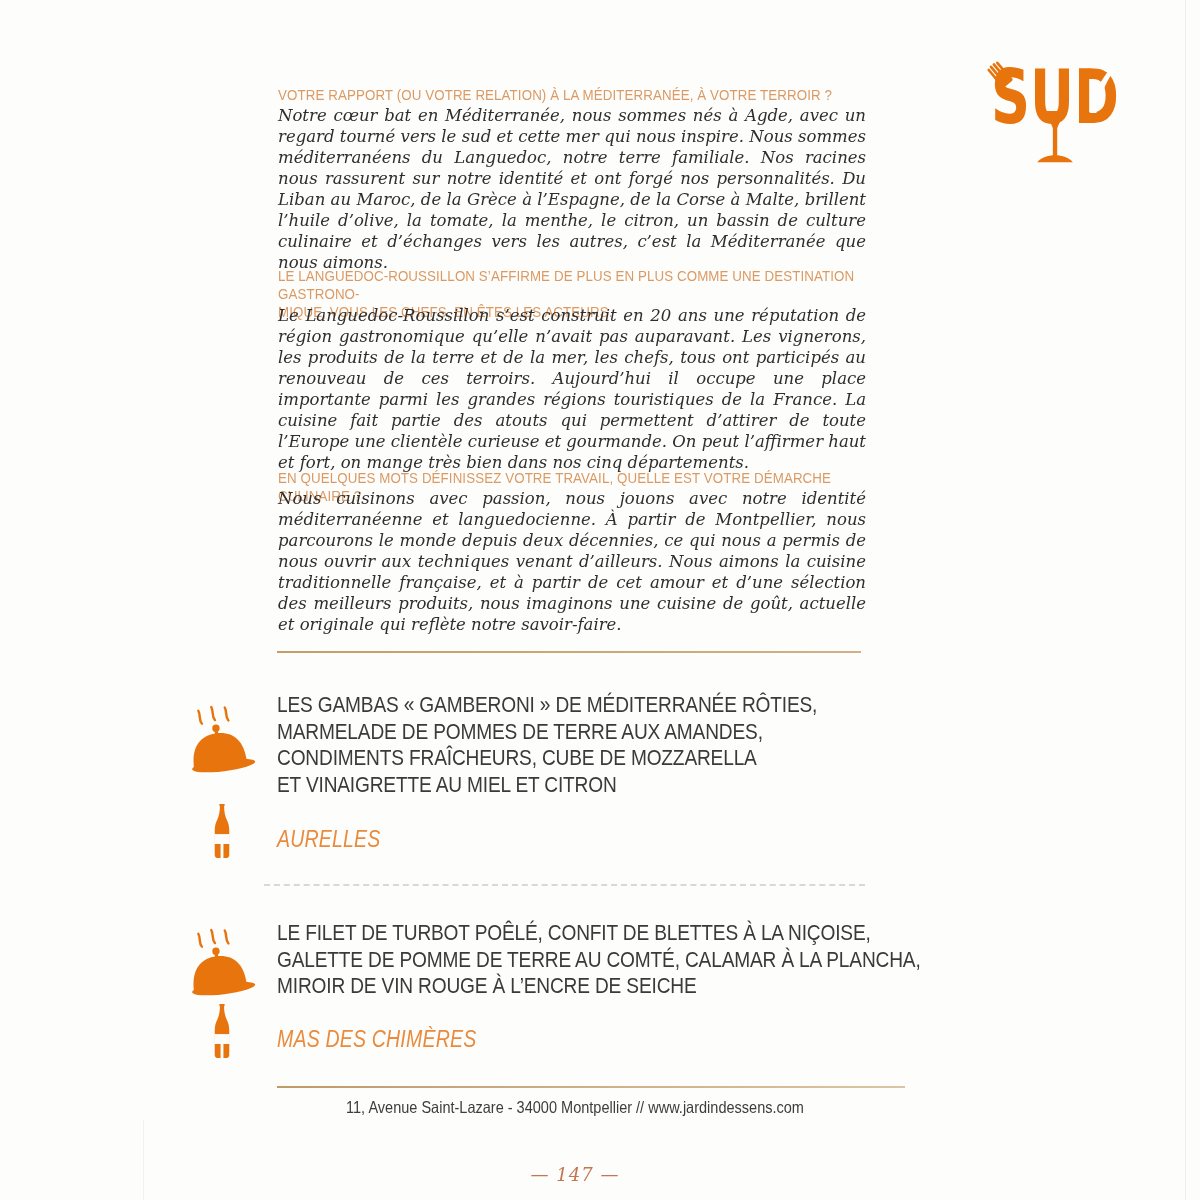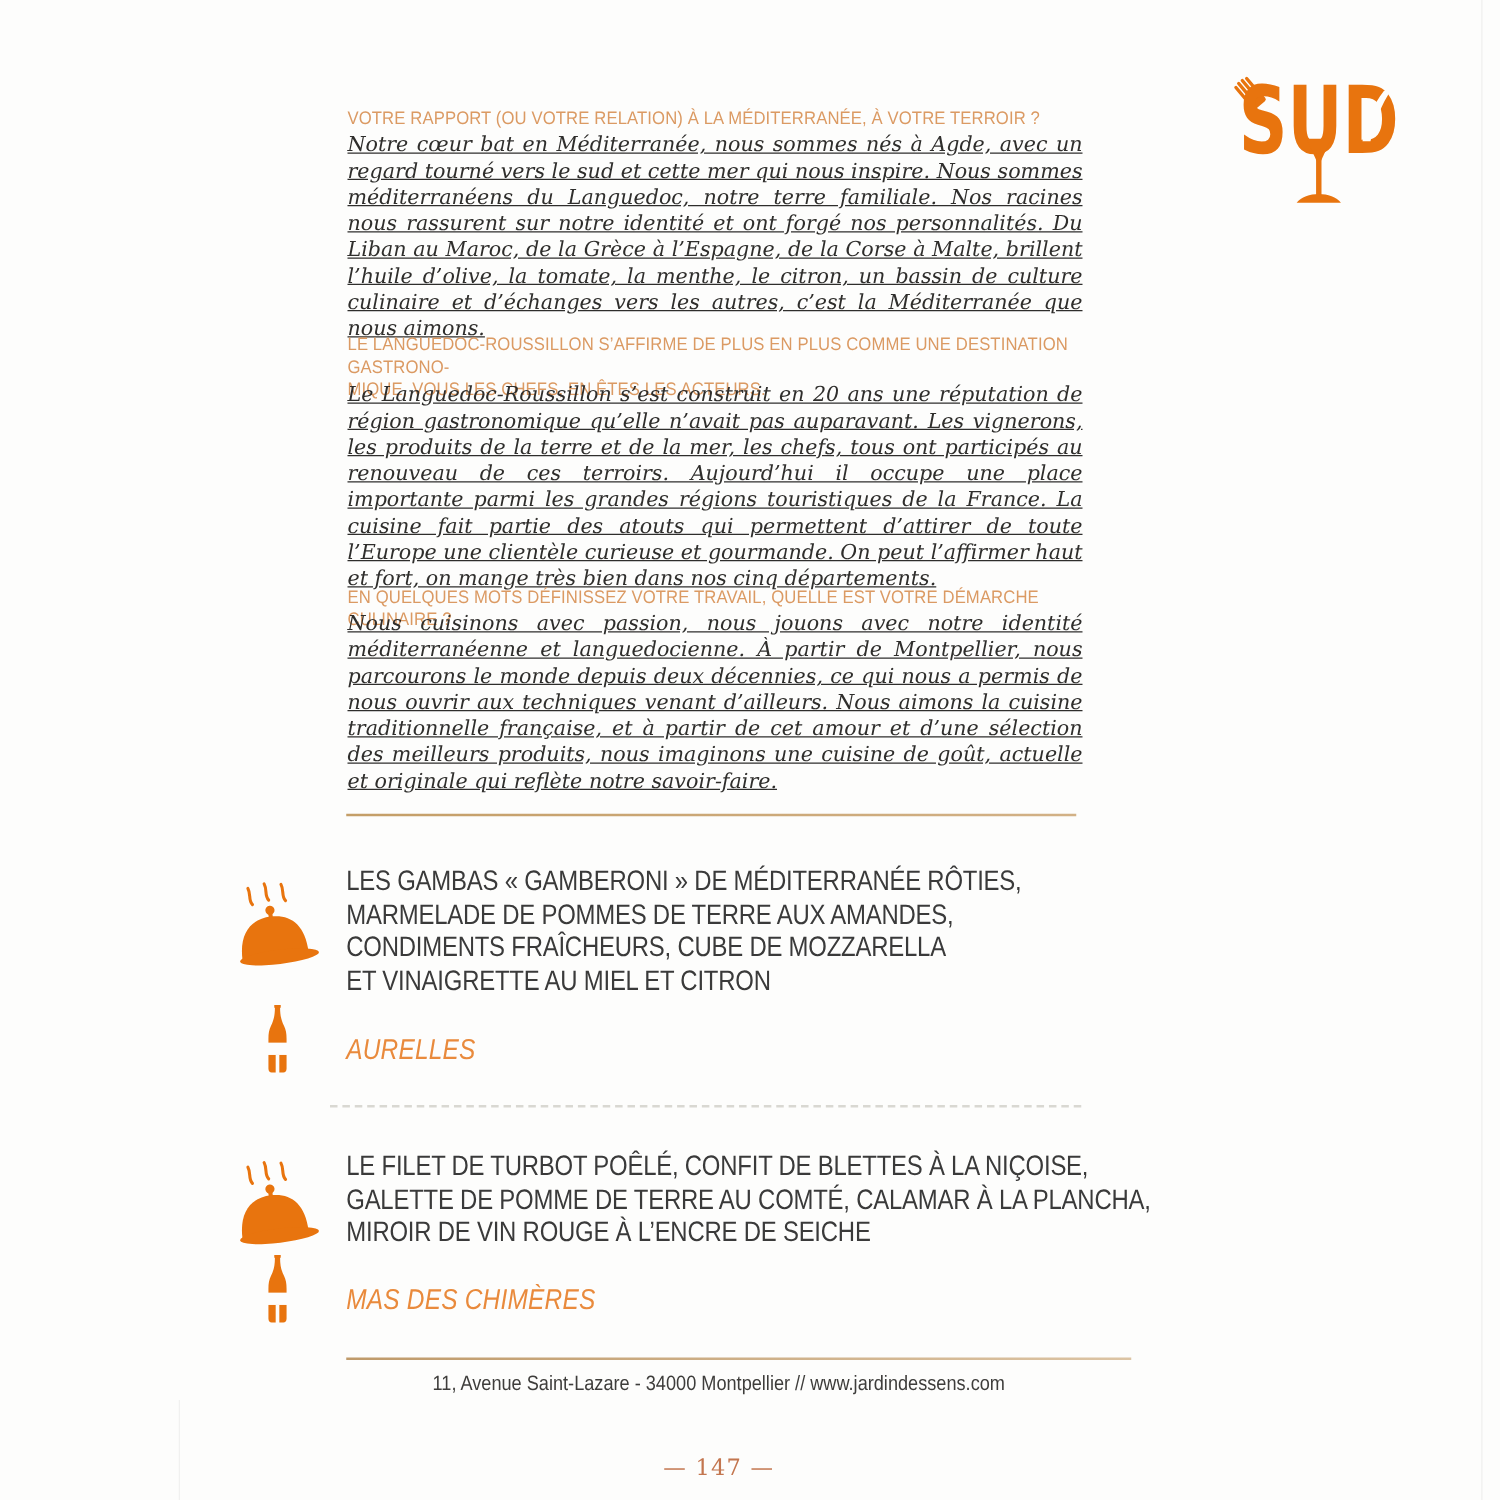--- a/index.html
+++ b/index.html
@@ -16,21 +16,20 @@
     position:absolute;left:278px;width:640px;
     color:#db9a63;font-size:14.5px;line-height:18px;
     letter-spacing:.1px;white-space:pre-line;
     transform:scaleX(.92);transform-origin:left top;
   }
   .a{
     position:absolute;left:278px;width:588px;
     font-family:"DejaVu Serif",serif;font-style:italic;
     color:#2f2e2c;font-size:16.5px;line-height:21px;
     text-align:justify;
-    text-decoration:underline;
   }
 
   
   .rule-tan{position:absolute;height:2px;background:linear-gradient(to right,#c49e67,#d2b186);}
   .rule-dashed{position:absolute;border-top:2px dashed #d9d8d2;}
 
   
   .dish{
     position:absolute;left:277px;width:700px;
     color:#3a3a3a;font-size:22.5px;line-height:26.5px;
@@ -45,21 +44,21 @@
   .icon{position:absolute;}
 
   
   .footer-address{
     position:absolute;left:270px;top:1098px;width:610px;
     text-align:center;color:#3e3d3b;font-size:16.5px;
     transform:scaleX(.88);transform-origin:center top;
   }
   .page-number{
     position:absolute;left:275px;top:1164px;width:600px;text-align:center;
-    font-family:"DejaVu Serif",serif;
+    font-family:"DejaVu Serif",serif;font-style:italic;
     color:#c3764f;font-size:18px;letter-spacing:1px;
   }
   .logo{position:absolute;left:982px;top:46px;}
 </style>
 </head>
 <body>
 
 <div class="page">
 
   <div class="scan-edge-right"></div>

